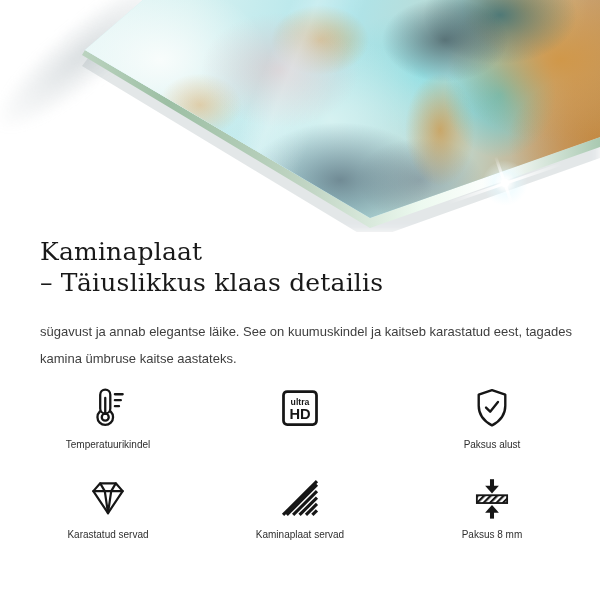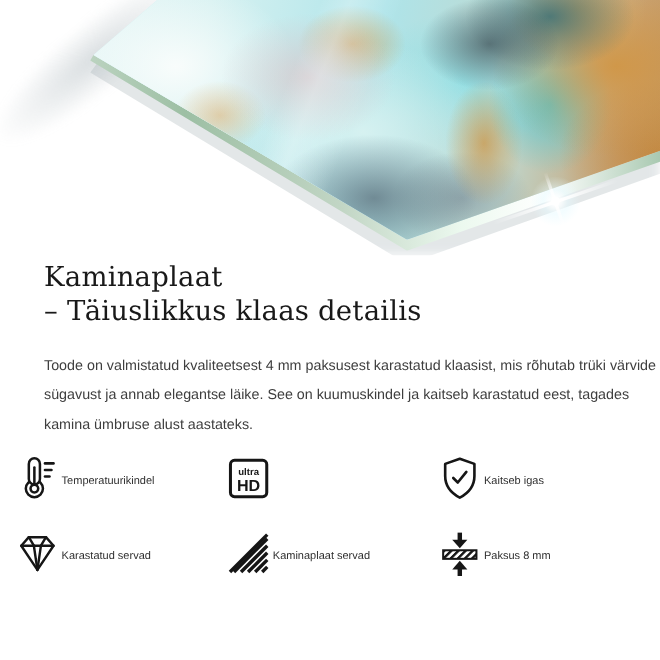--- a/index.html
+++ b/index.html
@@ -53,21 +53,21 @@
 
   
   .title{margin:4px 40px 0;font-family:"DejaVu Serif",serif;font-weight:400;
     font-size:25px;line-height:31px;color:#191919;letter-spacing:.2px;}
   .title span{display:block;}
   .desc{margin:20px 40px 0;font-size:13px;line-height:27px;color:#3e3e3e;}
   .desc div{white-space:nowrap;}
 
   
   .features{display:grid;grid-template-columns:repeat(3,1fr);row-gap:22px;margin:12px 12px 0;}
-  .feature{display:flex;flex-direction:row;align-items:center;}
+  .feature{display:flex;flex-direction:column;align-items:center;}
   .icon-box{height:46px;display:flex;align-items:flex-end;justify-content:center;}
   .f-icon{width:44px;height:44px;display:block;}
   .f-label{margin-top:7px;font-size:10px;line-height:15px;color:#2f2f2f;text-align:center;}
 </style>
 </head>
 <body>
 
 <div class="page">
 
   <div class="hero">
@@ -82,23 +82,22 @@
         <i class="core"></i>
     </div>
   </div>
 
   <h1 class="title">
     <span>Kaminaplaat</span>
     <span>– Täiuslikkus klaas detailis</span>
   </h1>
 
   <div class="desc">
-    <div>Toode on valmistatud kvaliteetsest 4 mm paksusest karastatud klaasist, mis rõhutab trüki värvide</div>
     <div>sügavust ja annab elegantse läike. See on kuumuskindel ja kaitseb karastatud eest, tagades</div>
-    <div>kamina ümbruse alust aastateks.</div>
+    <div>kamina ümbruse kaitse aastateks.</div>
   </div>
 
   <div class="features">
 
     <div class="feature">
       <div class="icon-box">
         <svg class="f-icon" viewBox="0 0 48 48" fill="none" stroke="#161616" stroke-width="2.5" stroke-linecap="round">
           <circle cx="21" cy="34" r="8.5"></circle>
           <rect x="15.5" y="4" width="11" height="26" rx="5.5" fill="#ffffff"></rect>
           <line x1="21" y1="13" x2="21" y2="30"></line>
@@ -121,21 +120,21 @@
       </div>
     </div>
 
     <div class="feature">
       <div class="icon-box">
         <svg class="f-icon" viewBox="0 0 48 48" fill="none" stroke="#161616" stroke-width="2.6" stroke-linecap="round" stroke-linejoin="round">
           <path d="M24 4.5 L38.5 9.5 V21.5 C38.5 31.5 32.5 38.5 24 43 C15.5 38.5 9.5 31.5 9.5 21.5 V9.5 Z"></path>
           <path d="M17.5 23.5 L22 28 L30.5 17.5"></path>
         </svg>
       </div>
-      <div class="f-label">Kaitseb igas</div>
+      <div class="f-label">Paksus alust</div>
     </div>
 
     <div class="feature">
       <div class="icon-box">
         <svg class="f-icon" viewBox="0 0 48 48" fill="none" stroke="#161616" stroke-width="2.4" stroke-linecap="round" stroke-linejoin="round">
           <path d="M15.5 8 H32.5 L40 16.5 L24 40.5 L8 16.5 Z"></path>
           <line x1="8" y1="16.5" x2="40" y2="16.5"></line>
           <line x1="15.5" y1="8" x2="20.5" y2="16.5"></line>
           <line x1="32.5" y1="8" x2="27.5" y2="16.5"></line>
           <line x1="20.5" y1="16.5" x2="24" y2="40.5"></line>

